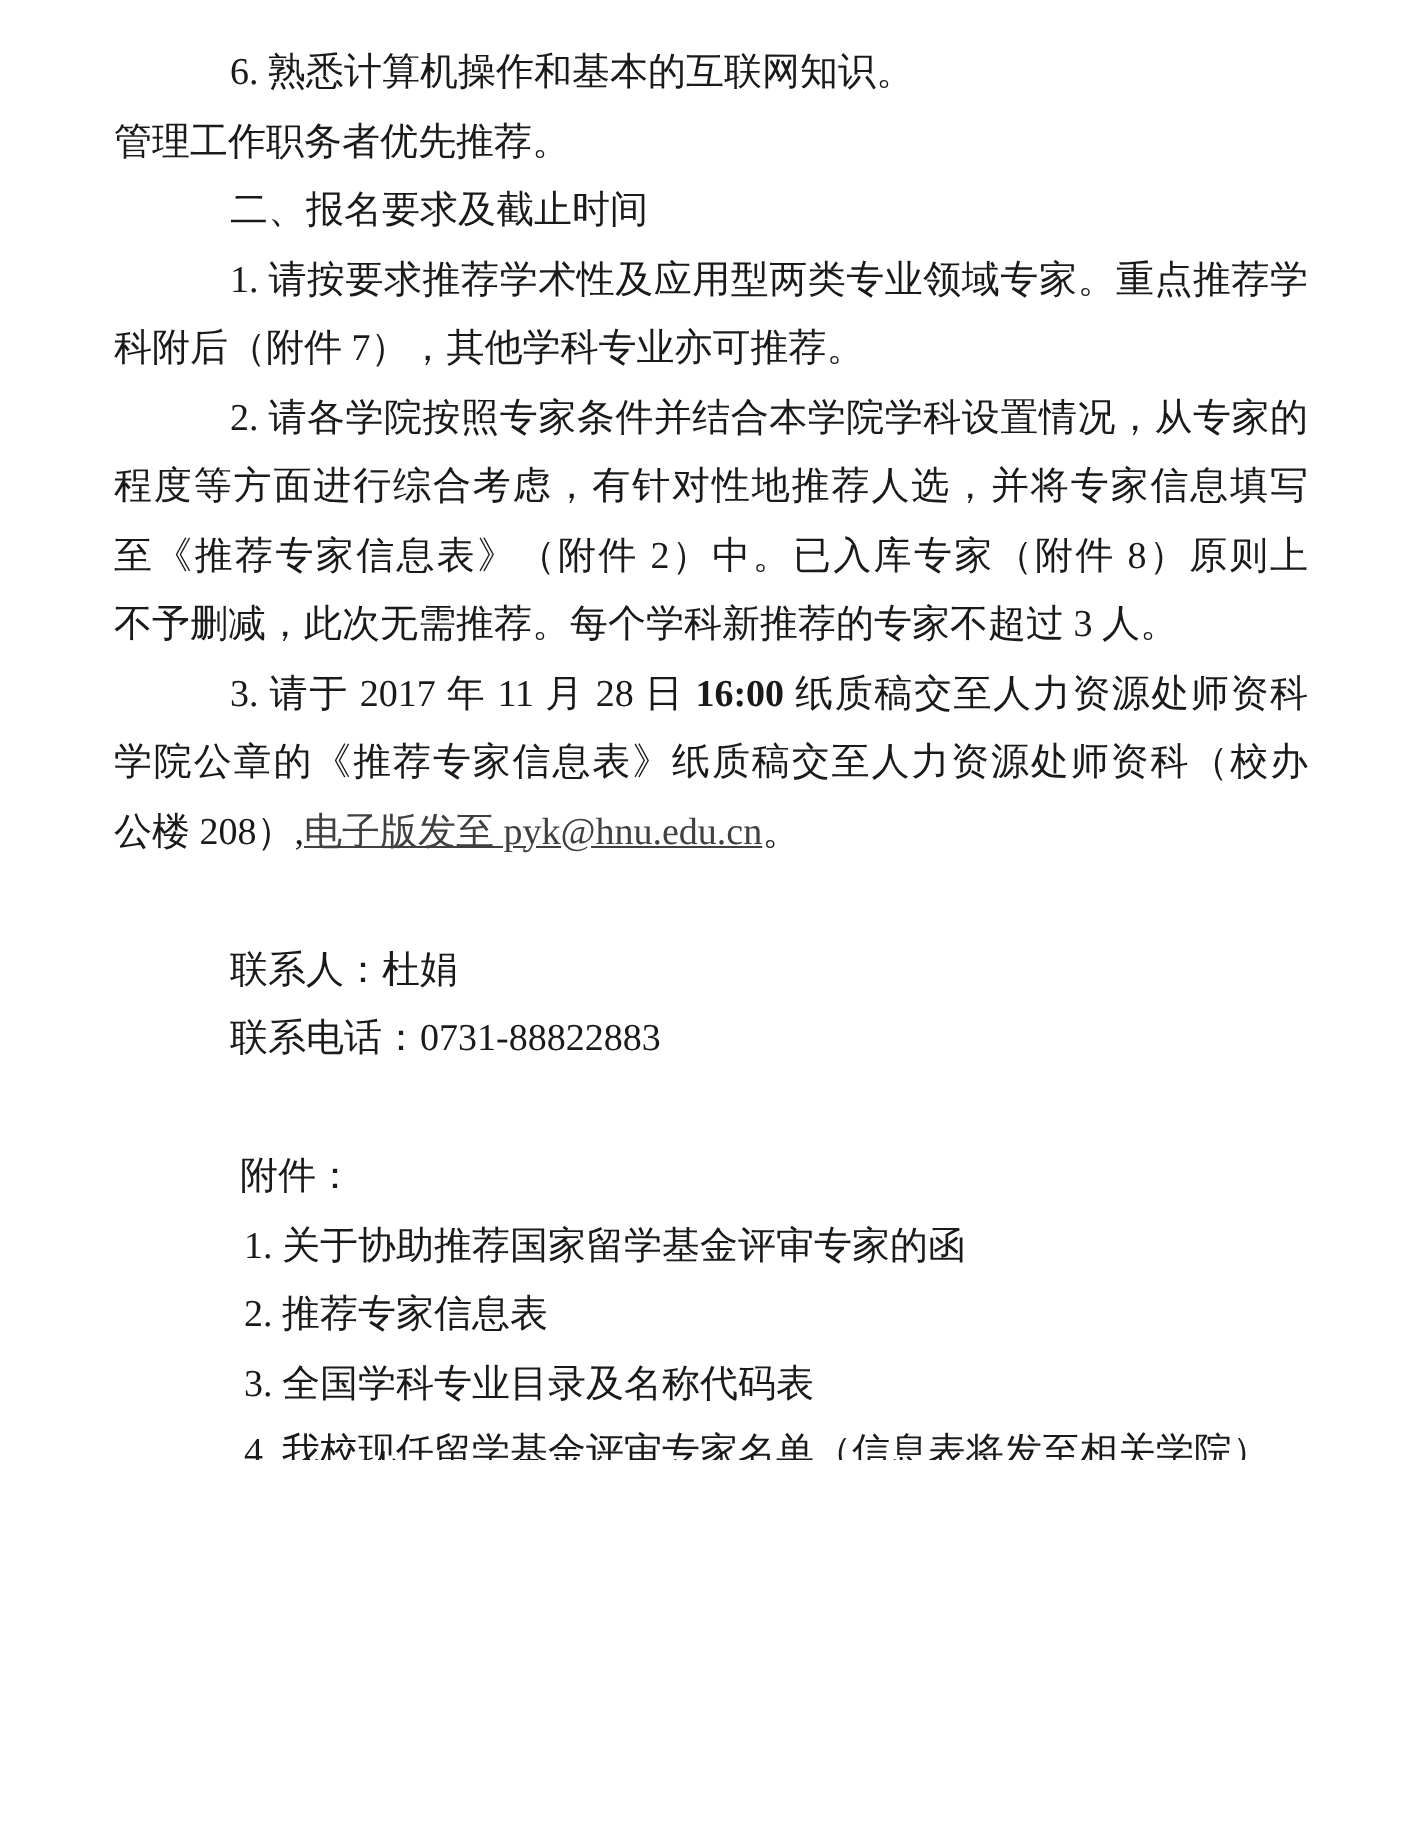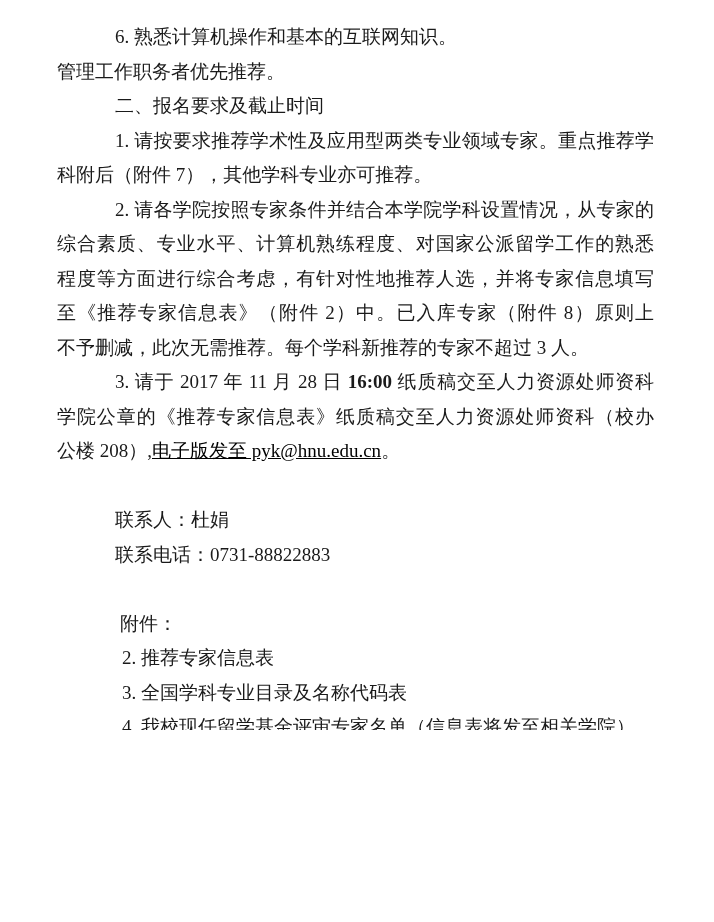--- a/index.html
+++ b/index.html
@@ -32,21 +32,21 @@
   
   .fill {
     white-space: normal;
     text-align: justify;
     text-align-last: justify;
     text-justify: inter-character;
   }
   .blank { }
   .bold { font-weight: bold; }
   .link {
-    color: #000000;
+    color: #404040;
     text-decoration: underline;
     cursor: pointer;
   }
   .sig-dept { text-align: center; padding-right: 70px; }
   .sig-date { text-align: center; padding-right: 88px; }
 </style>
 </head>
 <body>
 
 <div class="page">
@@ -55,37 +55,37 @@
     <div class="line indent">6. 熟悉计算机操作和基本的互联网知识。</div>
 
     <div class="line">管理工作职务者优先推荐。</div>
 
     <div class="line indent">二、报名要求及截止时间</div>
 
     <div class="line indent fill">1. 请按要求推荐学术性及应用型两类专业领域专家。重点推荐学</div>
     <div class="line">科附后（附件 7），其他学科专业亦可推荐。</div>
 
     <div class="line indent fill">2. 请各学院按照专家条件并结合本学院学科设置情况，从专家的</div>
-    <div class="line fill">综合素质、专业水平、计算机熟练程度、对国家公派留学工作的熟悉</div>
     <div class="line fill">程度等方面进行综合考虑，有针对性地推荐人选，并将专家信息填写</div>
     <div class="line fill">至《推荐专家信息表》（附件 2）中。已入库专家（附件 8）原则上</div>
     <div class="line">不予删减，此次无需推荐。每个学科新推荐的专家不超过 3 人。</div>
 
     <div class="line indent fill"><span>3. 请于 2017 年 11 月 28 日 </span><span class="bold">16:00</span><span> 纸质稿交至人力资源处师资科</span></div>
     <div class="line fill">学院公章的《推荐专家信息表》纸质稿交至人力资源处师资科（校办</div>
     <div class="line"><span>公楼 208）,</span><span class="link">电子版发至 pyk@hnu.edu.cn</span><span>。</span></div>
 
     <div class="line blank"></div>
 
     <div class="line indent">联系人：杜娟</div>
     <div class="line indent">联系电话：0731-88822883</div>
 
     <div class="line blank"></div>
 
     <div class="line indent-a">附件：</div>
+    <div class="line indent-b">1. 关于协助推荐国家留学基金评审专家的函</div>
     <div class="line indent-b">2. 推荐专家信息表</div>
     <div class="line indent-b">3. 全国学科专业目录及名称代码表</div>
     <div class="line indent-b">4. 我校现任留学基金评审专家名单（信息表将发至相关学院）</div>
 
     <div class="line blank"></div>
 
     <div class="line sig-dept">人力资源处</div>
     <div class="line sig-date">2017 年 11 月 17 日</div>
 
   </div>

